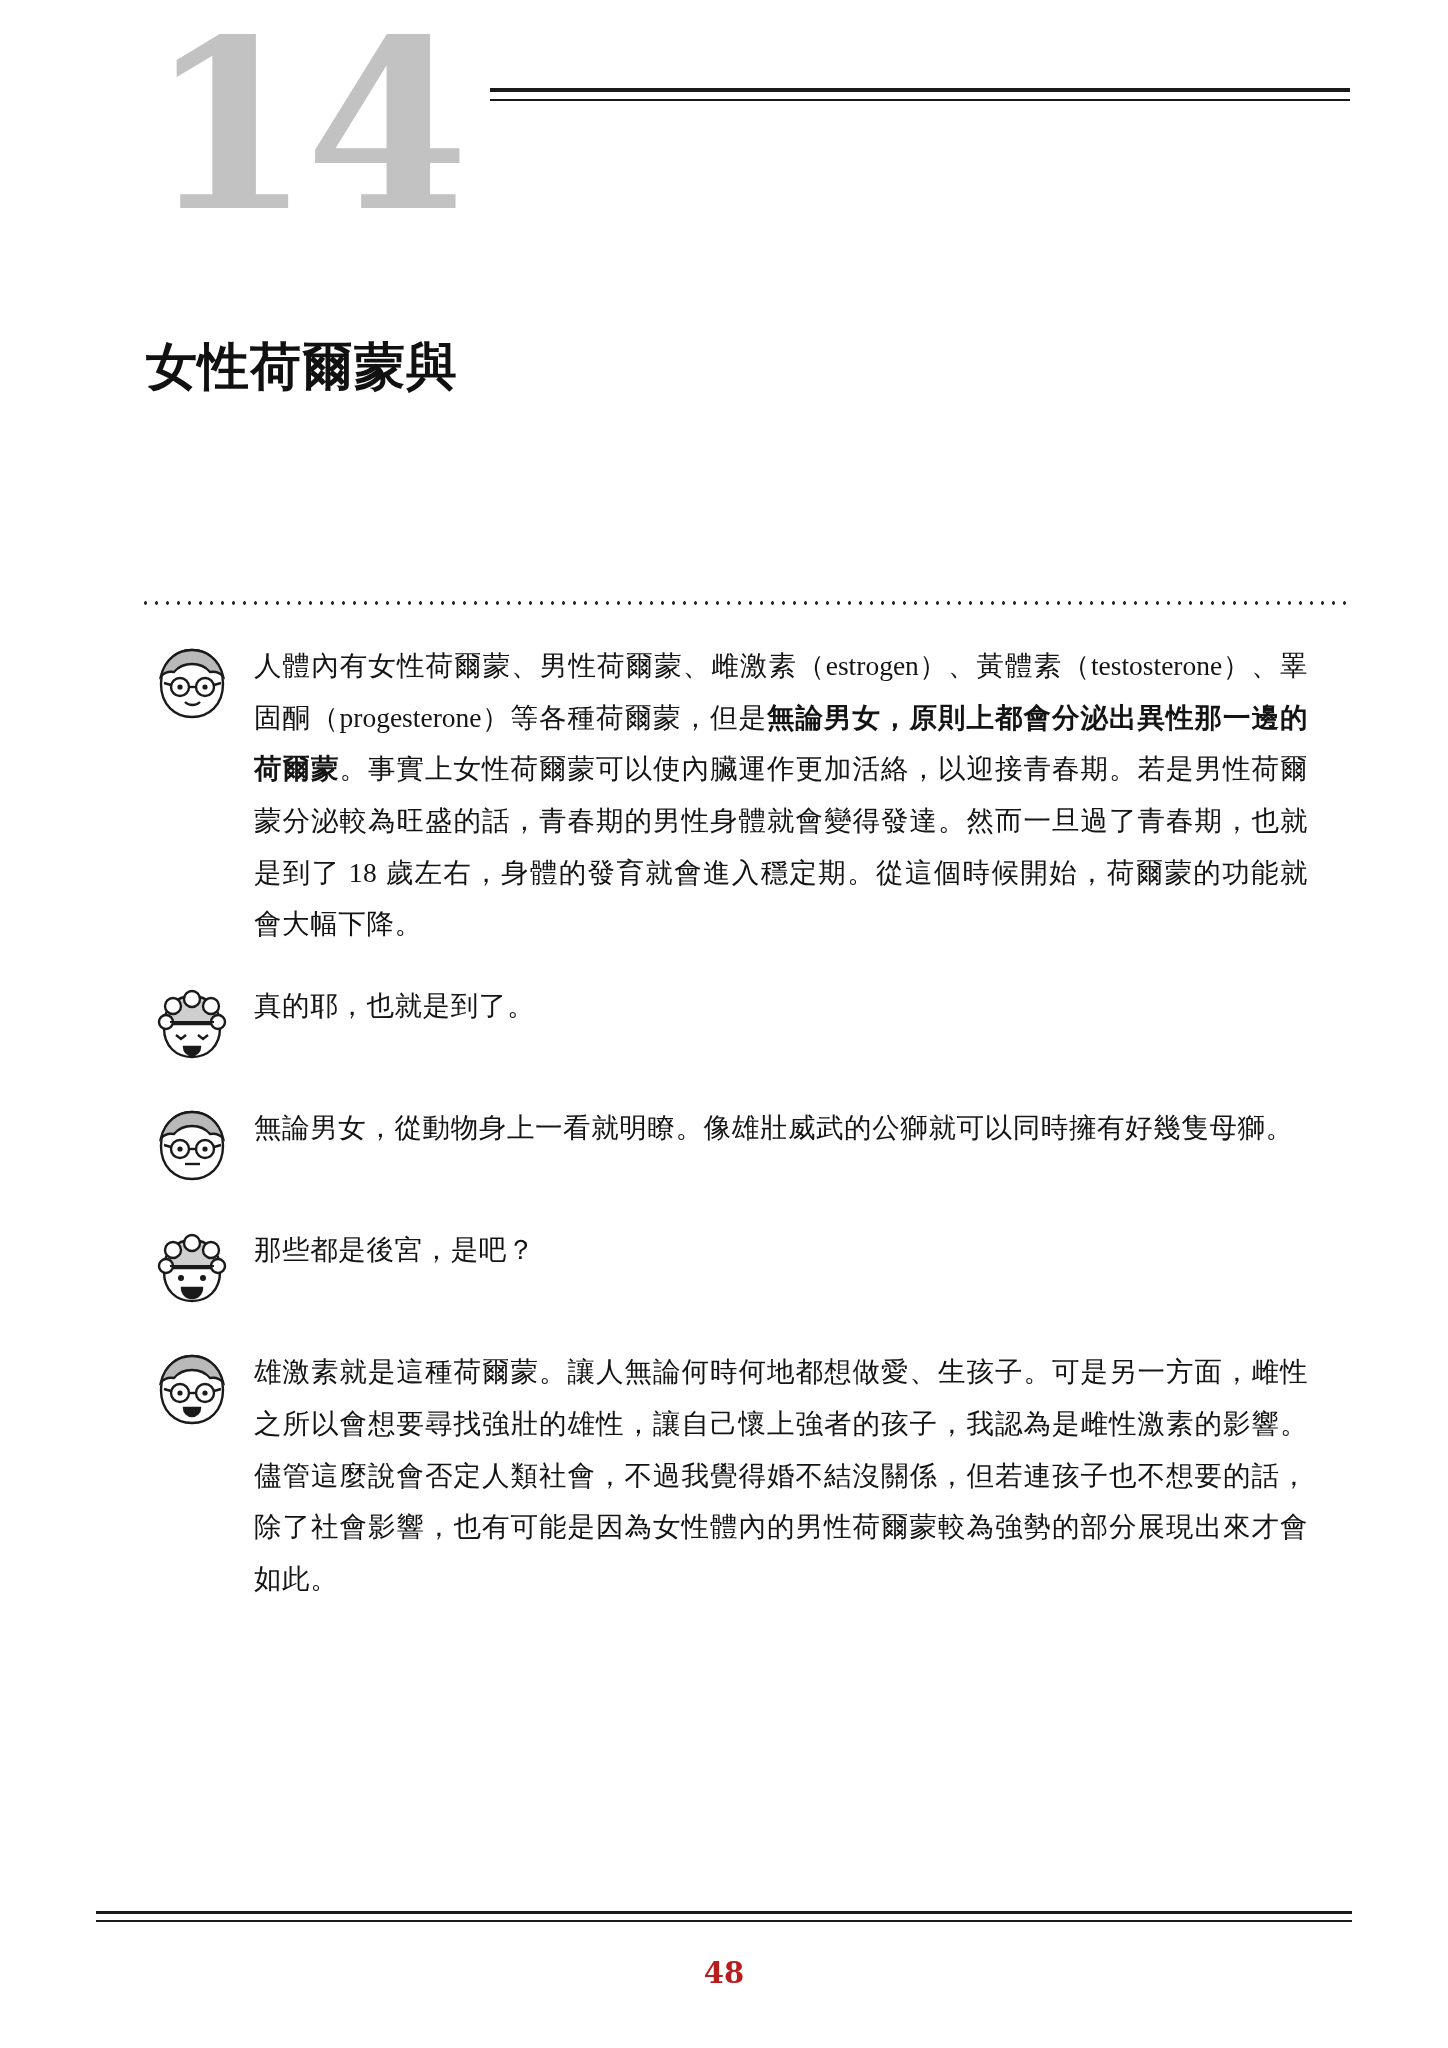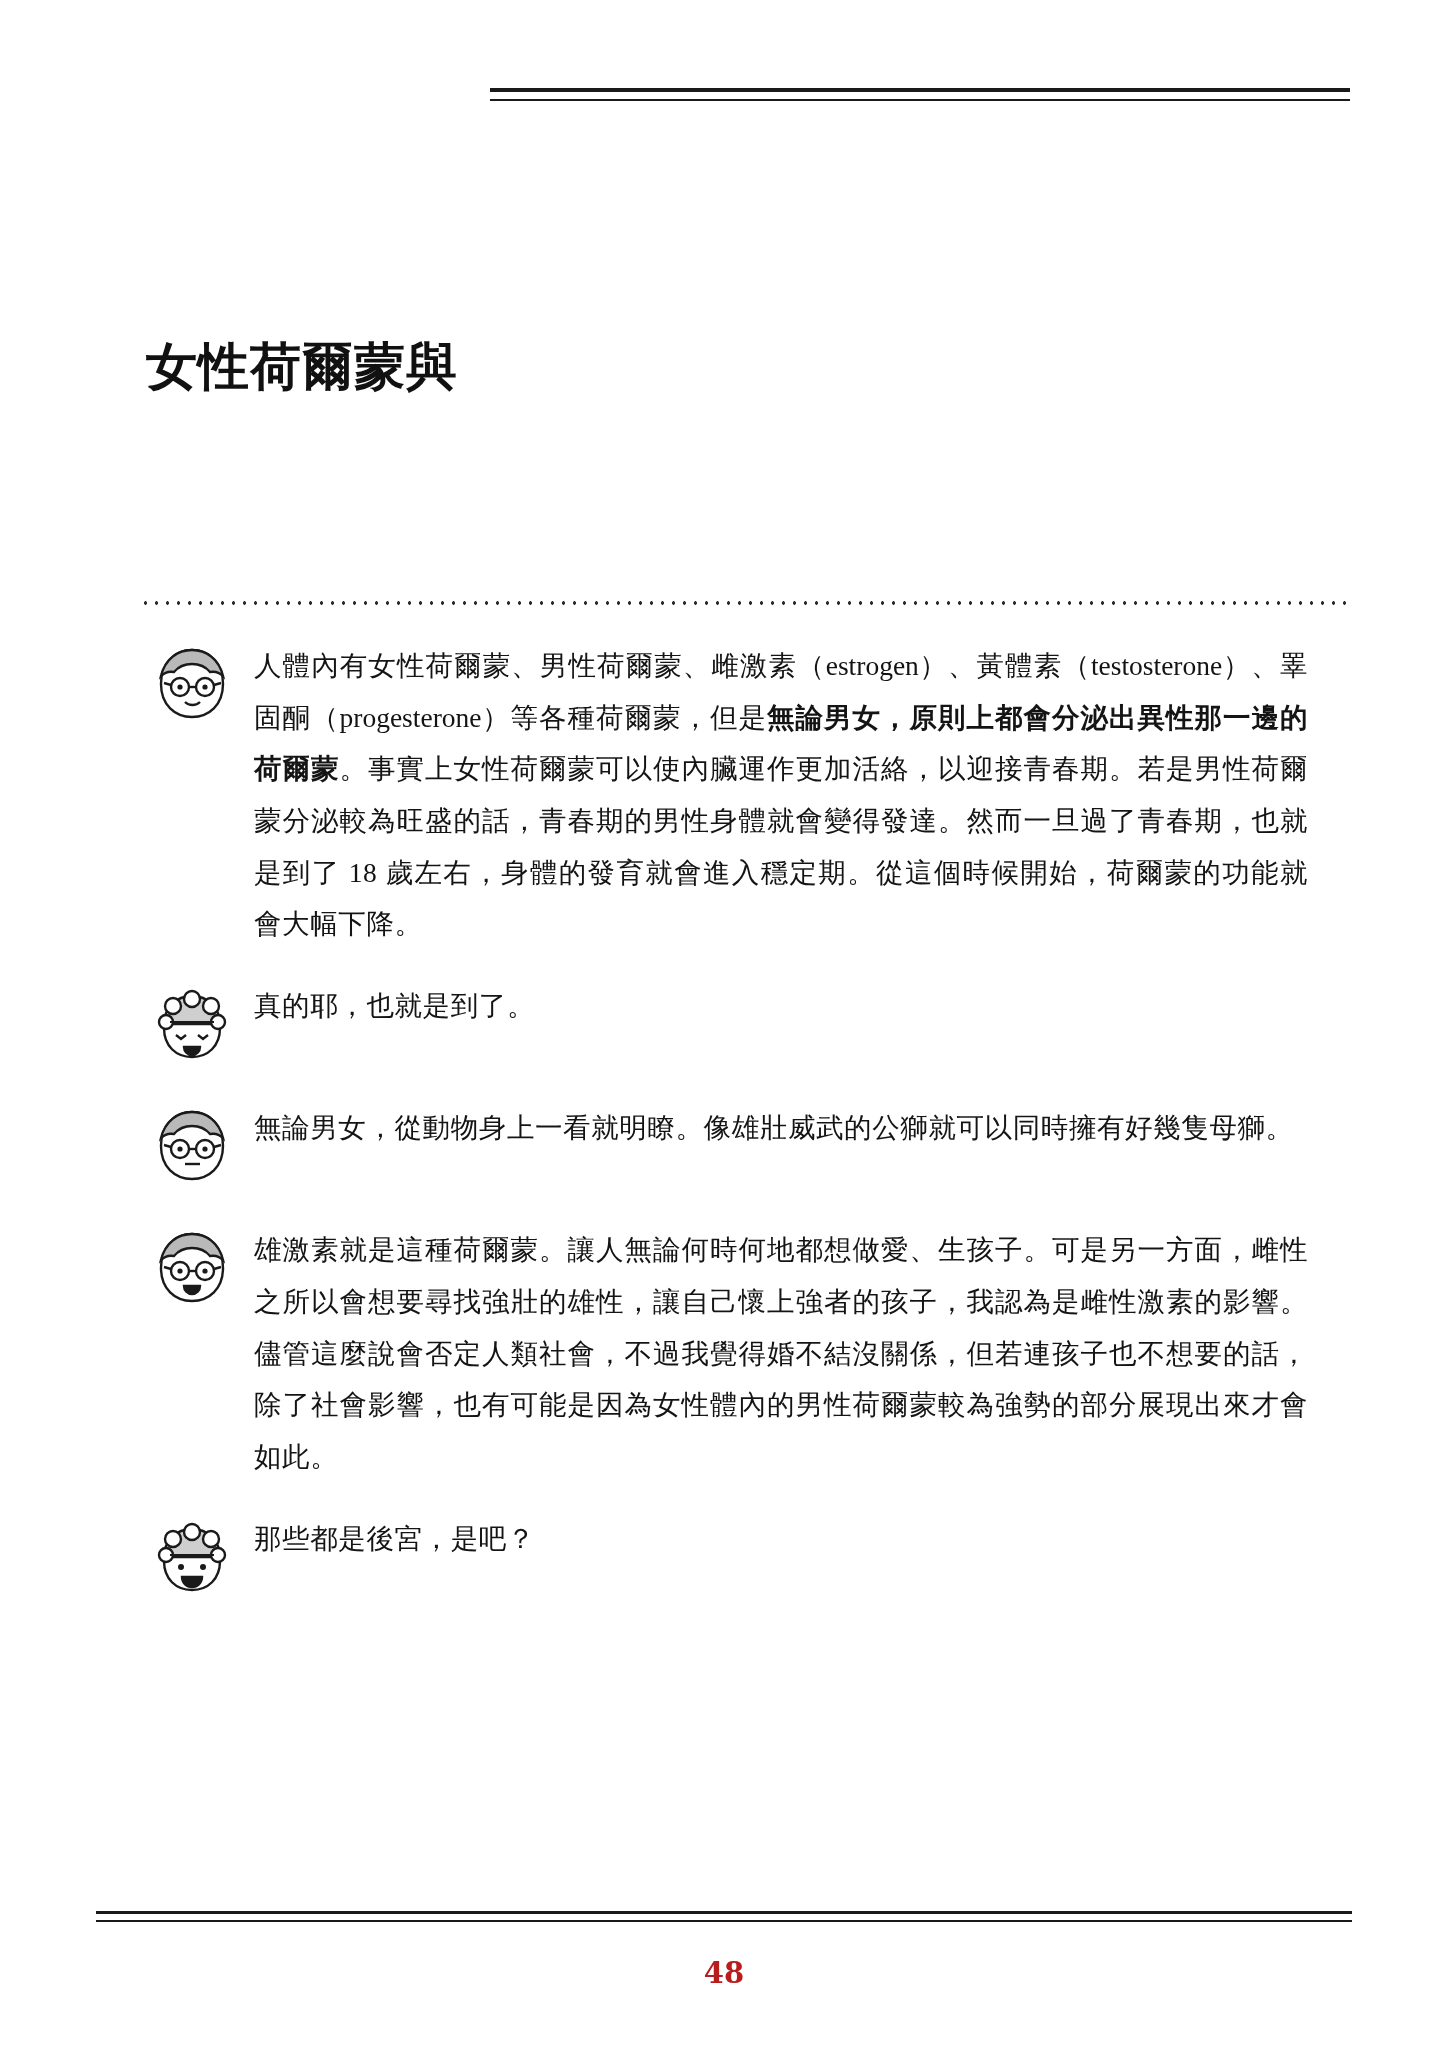--- a/index.html
+++ b/index.html
@@ -144,20 +144,21 @@
     font-size: 29px;
     color: #b91c1c;
   }
 </style>
 </head>
 <body>
 
 <div class="page">
 
   <div class="chapter-head">
+    <div class="chapter-number">14</div>
     <div class="head-rules">
       <div class="r1"></div>
       <div class="r2"></div>
     </div>
   </div>
 
   <div class="title-block">
     <div class="title-line">女性荷爾蒙與</div>
   </div>
 
@@ -214,39 +215,20 @@
             <circle cx="65" cy="55" r="9" fill="#ffffff"></circle>
             <path d="M49 55h7"></path>
             <path d="M31 53l-7-2M74 53l7-2"></path>
             <circle cx="40" cy="55" r="2.6" fill="#1a1a1a" stroke="none"></circle>
             <circle cx="65" cy="55" r="2.6" fill="#1a1a1a" stroke="none"></circle>
             <path d="M45 70h15"></path>
           </g>
         </svg>
       </div>
       <div class="speech">無論男女，從動物身上一看就明瞭。像雄壯威武的公獅就可以同時擁有好幾隻母獅。</div>
-    </div>
-
-    <div class="dialogue">
-      <div class="avatar">
-        <svg viewBox="0 0 104 104" xmlns="http://www.w3.org/2000/svg">
-          <g fill="none" stroke="#1a1a1a" stroke-width="2.4">
-            <path d="M21 52c0-20 13-34 31-34s31 14 31 34c0 21-14 33-31 33S21 73 21 52z" fill="#ffffff"></path>
-            <path d="M21 44c4-17 17-26 31-26s27 9 31 26c-3-3-8-5-13-4-5-6-12-8-18-8s-13 2-18 8c-5-1-10 1-13 4z" fill="#b9b9b9" stroke="#1a1a1a"></path>
-            <circle cx="40" cy="55" r="9" fill="#ffffff"></circle>
-            <circle cx="65" cy="55" r="9" fill="#ffffff"></circle>
-            <path d="M49 55h7"></path>
-            <path d="M31 53l-7-2M74 53l7-2"></path>
-            <circle cx="40" cy="55" r="2.6" fill="#1a1a1a" stroke="none"></circle>
-            <circle cx="65" cy="55" r="2.6" fill="#1a1a1a" stroke="none"></circle>
-            <path d="M44 70h16a8 8 0 0 1-16 0z" fill="#1a1a1a"></path>
-          </g>
-        </svg>
-      </div>
-      <div class="speech">雄激素就是這種荷爾蒙。讓人無論何時何地都想做愛、生孩子。可是另一方面，雌性之所以會想要尋找強壯的雄性，讓自己懷上強者的孩子，我認為是雌性激素的影響。儘管這麼說會否定人類社會，不過我覺得婚不結沒關係，但若連孩子也不想要的話，除了社會影響，也有可能是因為女性體內的男性荷爾蒙較為強勢的部分展現出來才會如此。</div>
     </div>
 
     <div class="dialogue tight">
       <div class="avatar">
         <svg viewBox="0 0 104 104" xmlns="http://www.w3.org/2000/svg">
           <g fill="none" stroke="#1a1a1a" stroke-width="2.4">
             <path d="M24 56c0-18 12-30 28-30s28 12 28 30c0 18-12 29-28 29S24 74 24 56z" fill="#ffffff"></path>
             <path d="M24 52c0-16 12-28 28-28s28 12 28 28z" fill="#cfcfcf"></path>
             <circle cx="33" cy="34" r="8" fill="#ffffff"></circle>
             <circle cx="52" cy="27" r="8" fill="#ffffff"></circle>
@@ -256,20 +238,39 @@
             <path d="M30 50h44" stroke-width="2"></path>
             <circle cx="41" cy="62" r="3" fill="#1a1a1a" stroke="none"></circle>
             <circle cx="63" cy="62" r="3" fill="#1a1a1a" stroke="none"></circle>
             <path d="M42 72h20a10 10 0 0 1-20 0z" fill="#1a1a1a"></path>
           </g>
         </svg>
       </div>
       <div class="speech">那些都是後宮，是吧？</div>
     </div>
 
+    <div class="dialogue">
+      <div class="avatar">
+        <svg viewBox="0 0 104 104" xmlns="http://www.w3.org/2000/svg">
+          <g fill="none" stroke="#1a1a1a" stroke-width="2.4">
+            <path d="M21 52c0-20 13-34 31-34s31 14 31 34c0 21-14 33-31 33S21 73 21 52z" fill="#ffffff"></path>
+            <path d="M21 44c4-17 17-26 31-26s27 9 31 26c-3-3-8-5-13-4-5-6-12-8-18-8s-13 2-18 8c-5-1-10 1-13 4z" fill="#b9b9b9" stroke="#1a1a1a"></path>
+            <circle cx="40" cy="55" r="9" fill="#ffffff"></circle>
+            <circle cx="65" cy="55" r="9" fill="#ffffff"></circle>
+            <path d="M49 55h7"></path>
+            <path d="M31 53l-7-2M74 53l7-2"></path>
+            <circle cx="40" cy="55" r="2.6" fill="#1a1a1a" stroke="none"></circle>
+            <circle cx="65" cy="55" r="2.6" fill="#1a1a1a" stroke="none"></circle>
+            <path d="M44 70h16a8 8 0 0 1-16 0z" fill="#1a1a1a"></path>
+          </g>
+        </svg>
+      </div>
+      <div class="speech">雄激素就是這種荷爾蒙。讓人無論何時何地都想做愛、生孩子。可是另一方面，雌性之所以會想要尋找強壯的雄性，讓自己懷上強者的孩子，我認為是雌性激素的影響。儘管這麼說會否定人類社會，不過我覺得婚不結沒關係，但若連孩子也不想要的話，除了社會影響，也有可能是因為女性體內的男性荷爾蒙較為強勢的部分展現出來才會如此。</div>
+    </div>
+
   </div>
 
   <div class="footer-rules">
     <div class="f1"></div>
     <div class="f2"></div>
   </div>
   <div class="page-number">48</div>
 
 </div>
 

